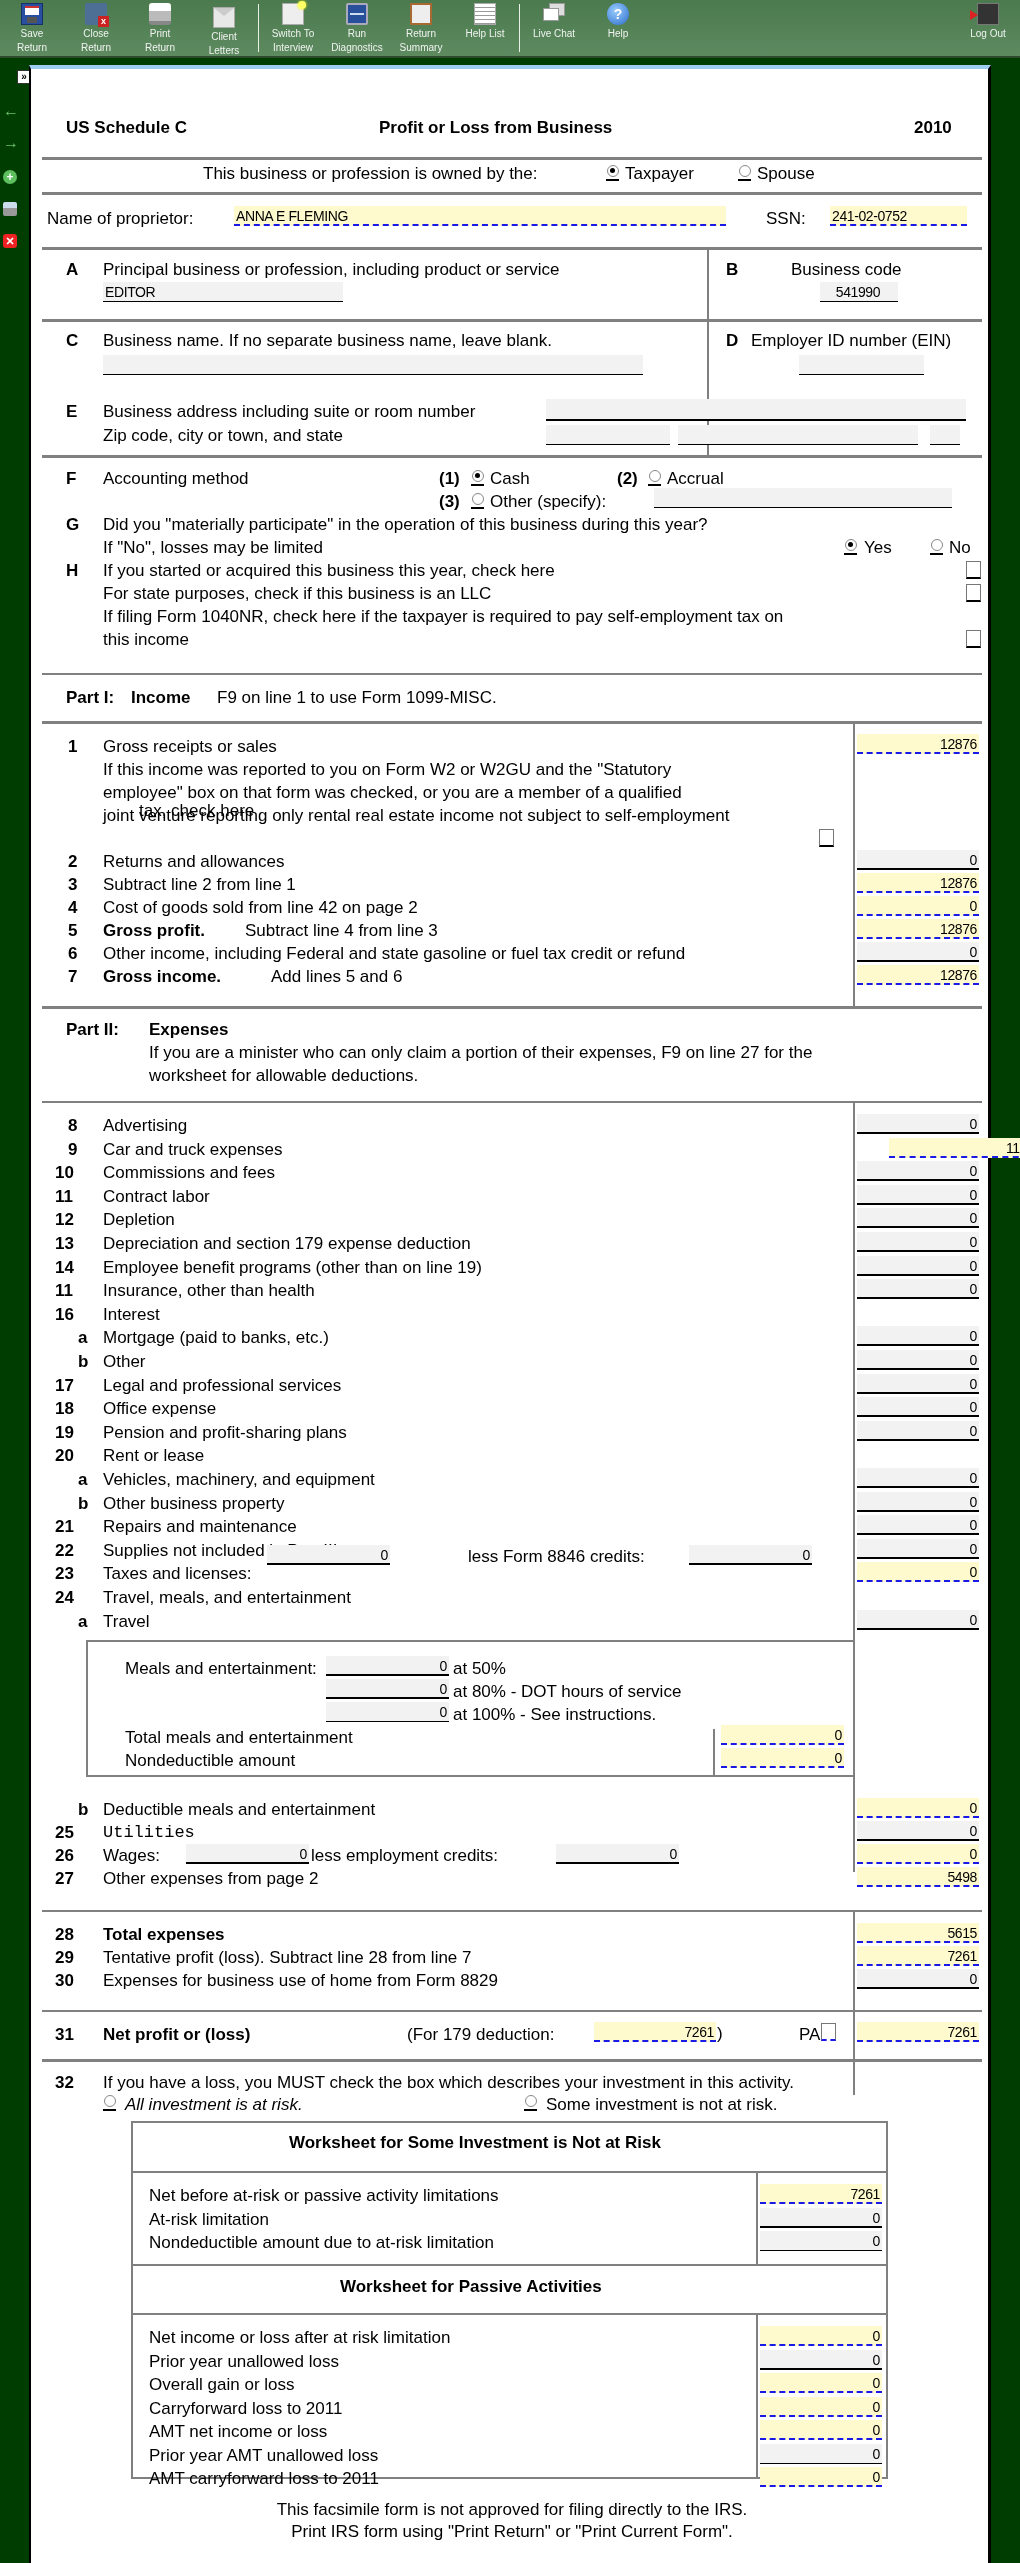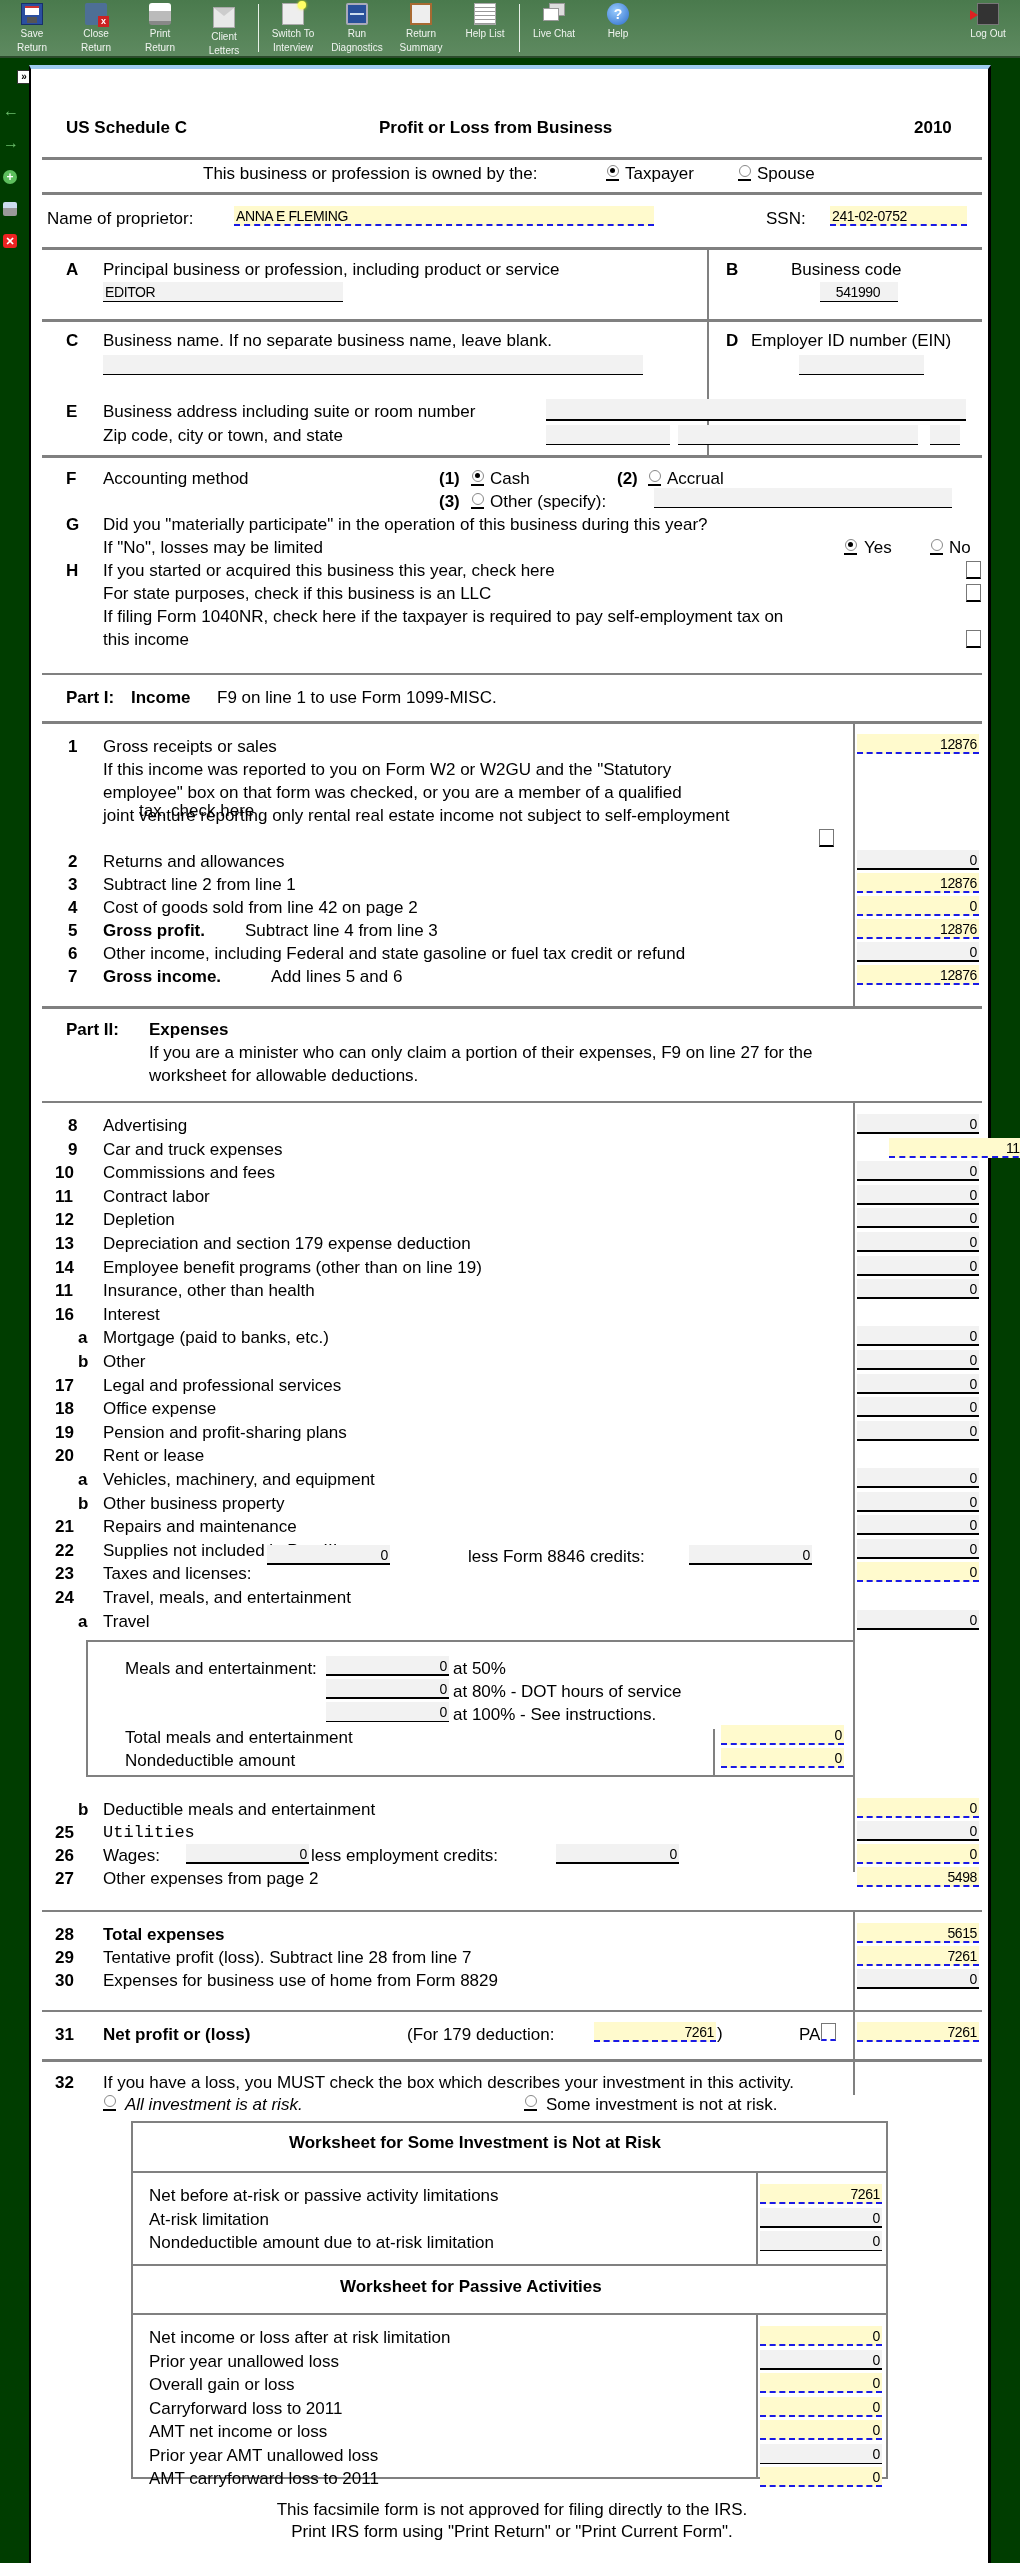--- a/index.html
+++ b/index.html
@@ -145,21 +145,21 @@
   <div class="hline" style="left:11px;top:88px;width:940px;"></div>
 
   <div class="abs" style="left:172px;top:95px;">This business or profession is owned by the:</div>
   <div class="radio on" style="left:575px;top:96px;"></div>
   <div class="abs" style="left:594px;top:95px;">Taxpayer</div>
   <div class="radio" style="left:707px;top:96px;"></div>
   <div class="abs" style="left:726px;top:95px;">Spouse</div>
   <div class="hline" style="left:11px;top:123px;width:940px;"></div>
 
   <div class="abs" style="left:16px;top:140px;">Name of proprietor:</div>
-  <div class="field f-yel f-left" style="left:203px;top:137px;width:420px;">ANNA E FLEMING</div>
+  <div class="field f-yel f-left" style="left:203px;top:137px;width:492px;">ANNA E FLEMING</div>
   <div class="abs" style="left:735px;top:140px;">SSN:</div>
   <div class="field f-yel f-left" style="left:799px;top:137px;width:137px;">241-02-0752</div>
   <div class="hline" style="left:11px;top:178px;width:940px;"></div>
   <div class="vline" style="left:676px;top:178px;height:209px;"></div>
 
   <div class="abs b" style="left:35px;top:191px;">A</div>
   <div class="abs" style="left:72px;top:191px;">Principal business or profession,  including product or service</div>
   <div class="field f-gry-thin f-left" style="left:72px;top:213px;width:240px;">EDITOR</div>
   <div class="abs b" style="left:695px;top:191px;">B</div>
   <div class="abs" style="left:760px;top:191px;">Business code</div>

